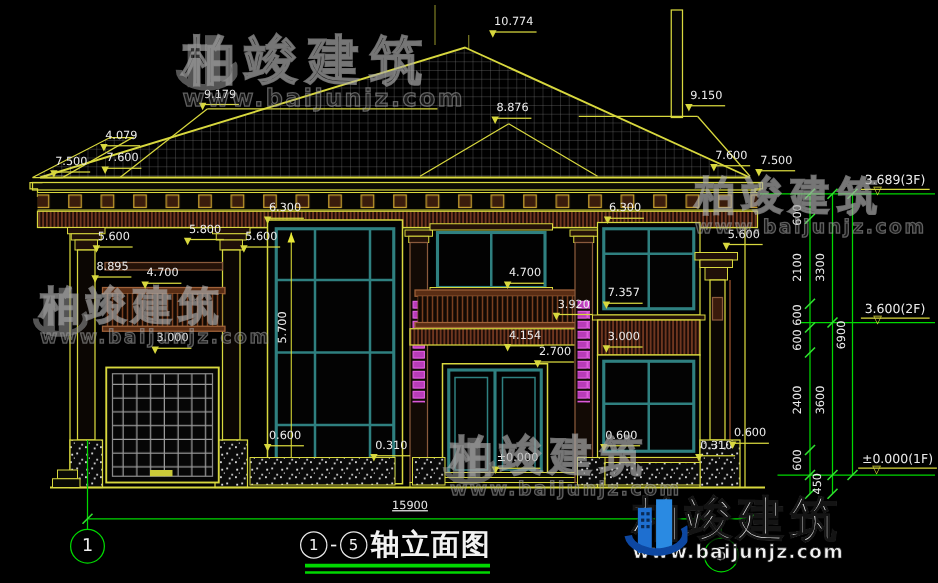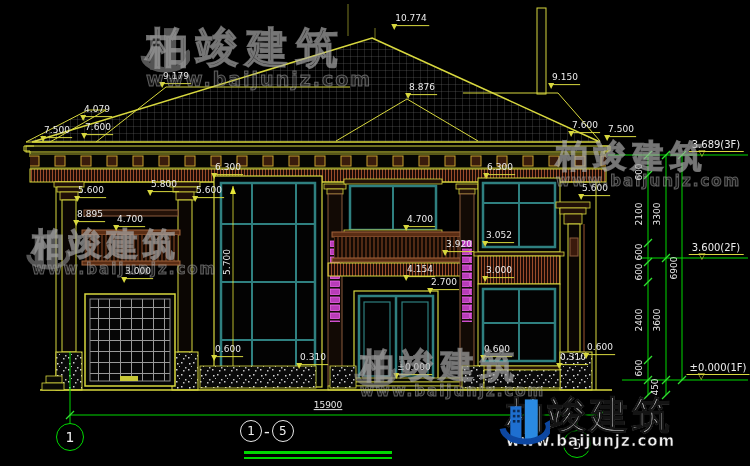--- a/index.html
+++ b/index.html
@@ -287,39 +287,39 @@
   </g>
 </svg>
 
   <div class="bubble" style="left:70px;top:437px;">1</div>
   <div class="bubble" style="left:577px;top:444px;">5</div>
 
   <div id="label-layer">
       <div class="dim-label u" style="left: 411px; top: 26px;">10.774</div>
       <div class="dim-label u" style="left: 176px; top: 84px;">9.179</div>
       <div class="dim-label u" style="left: 565px; top: 85px;">9.150</div>
-      <div class="dim-label u" style="left: 410px; top: 95px; margin-left: 12px;">8.876</div>
+      <div class="dim-label u" style="left: 410px; top: 95px;">8.876</div>
       <div class="dim-label u" style="left: 97px; top: 117px;">4.079</div>
       <div class="dim-label u" style="left: 98px; top: 135px;">7.600</div>
       <div class="dim-label u" style="left: 57px; top: 138px;">7.500</div>
       <div class="dim-label u" style="left: 585px; top: 133px;">7.600</div>
       <div class="dim-label u" style="left: 621px; top: 137px;">7.500</div>
       <div class="dim-label u" style="left: 228px; top: 175px;">6.300</div>
       <div class="dim-label u" style="left: 500px; top: 175px;">6.300</div>
       <div class="dim-label u" style="left: 91px; top: 198px;">5.600</div>
       <div class="dim-label u" style="left: 164px; top: 192px;">5.800</div>
       <div class="dim-label u" style="left: 209px; top: 198px;">5.600</div>
       <div class="dim-label u" style="left: 595px; top: 196px;">5.600</div>
       <div class="dim-label u" style="left: 90px; top: 222px;">8.895</div>
       <div class="dim-label u" style="left: 130px; top: 227px;">4.700</div>
       <div class="dim-label u" style="left: 420px; top: 227px;">4.700</div>
       <div class="dim-label u" style="left: 419px; top: 252px; margin-left: 40px;">3.920</div>
       <div class="dim-label u" style="left: 420px; top: 277px;">4.154</div>
       <div class="dim-label u" style="left: 444px; top: 290px; text-align: right;">2.700</div>
-      <div class="dim-label u" style="left: 499px; top: 243px;">3.052</div>
+      <div class="dim-label u" style="left: 499px; top: 243px;">7.357</div>
       <div class="dim-label u" style="left: 499px; top: 278px;">3.000</div>
       <div class="dim-label u" style="left: 138px; top: 279px;">3.000</div>
       <div class="dim-label u" style="left: 228px; top: 357px;">0.600</div>
       <div class="dim-label u" style="left: 313px; top: 365px;">0.310</div>
       <div class="dim-label u" style="left: 497px; top: 357px;">0.600</div>
       <div class="dim-label u" style="left: 573px; top: 365px;">0.310</div>
       <div class="dim-label u" style="left: 600px; top: 355px;">0.600</div>
       <div class="dim-label u" style="left: 414px; top: 375px;">±0.000</div>
       <div class="dim-label r" style="left: 228px; top: 262px;">5.700</div>
       <div class="dim-label r" style="left: 640px; top: 172px;">600</div>
@@ -335,20 +335,21 @@
       <div class="dim-label lvl" style="left: 716px; top: 152px;">3.689(3F)</div>
       <div class="dim-label lvl" style="left: 716px; top: 255px;">3.600(2F)</div>
       <div class="dim-label lvl" style="left: 718px; top: 375px;">±0.000(1F)</div>
       <div class="dim-label p" style="left: 328px; top: 411px; text-decoration: underline;">15900</div>
     </div>
 
   <div id="title-bar">
     <span class="circ">1</span>
     <span class="dash">-</span>
     <span class="circ">5</span>
+    <span class="title-text">轴立面图</span>
   </div>
   <div class="title-underline" style="left:244px;top:451px;width:148px;height:3px;"></div>
   <div class="title-underline" style="left:244px;top:457px;width:148px;height:1.5px;"></div>
 
   <div class="wm" style="left:138px;top:26px;">
     <span class="wm-icon">
       <svg width="52" height="58" viewBox="0 0 60 66">
         <g fill="#9a9a9a">
             <rect x="14" y="10" width="12" height="40"></rect>
             <rect x="30" y="2" width="14" height="48"></rect>

